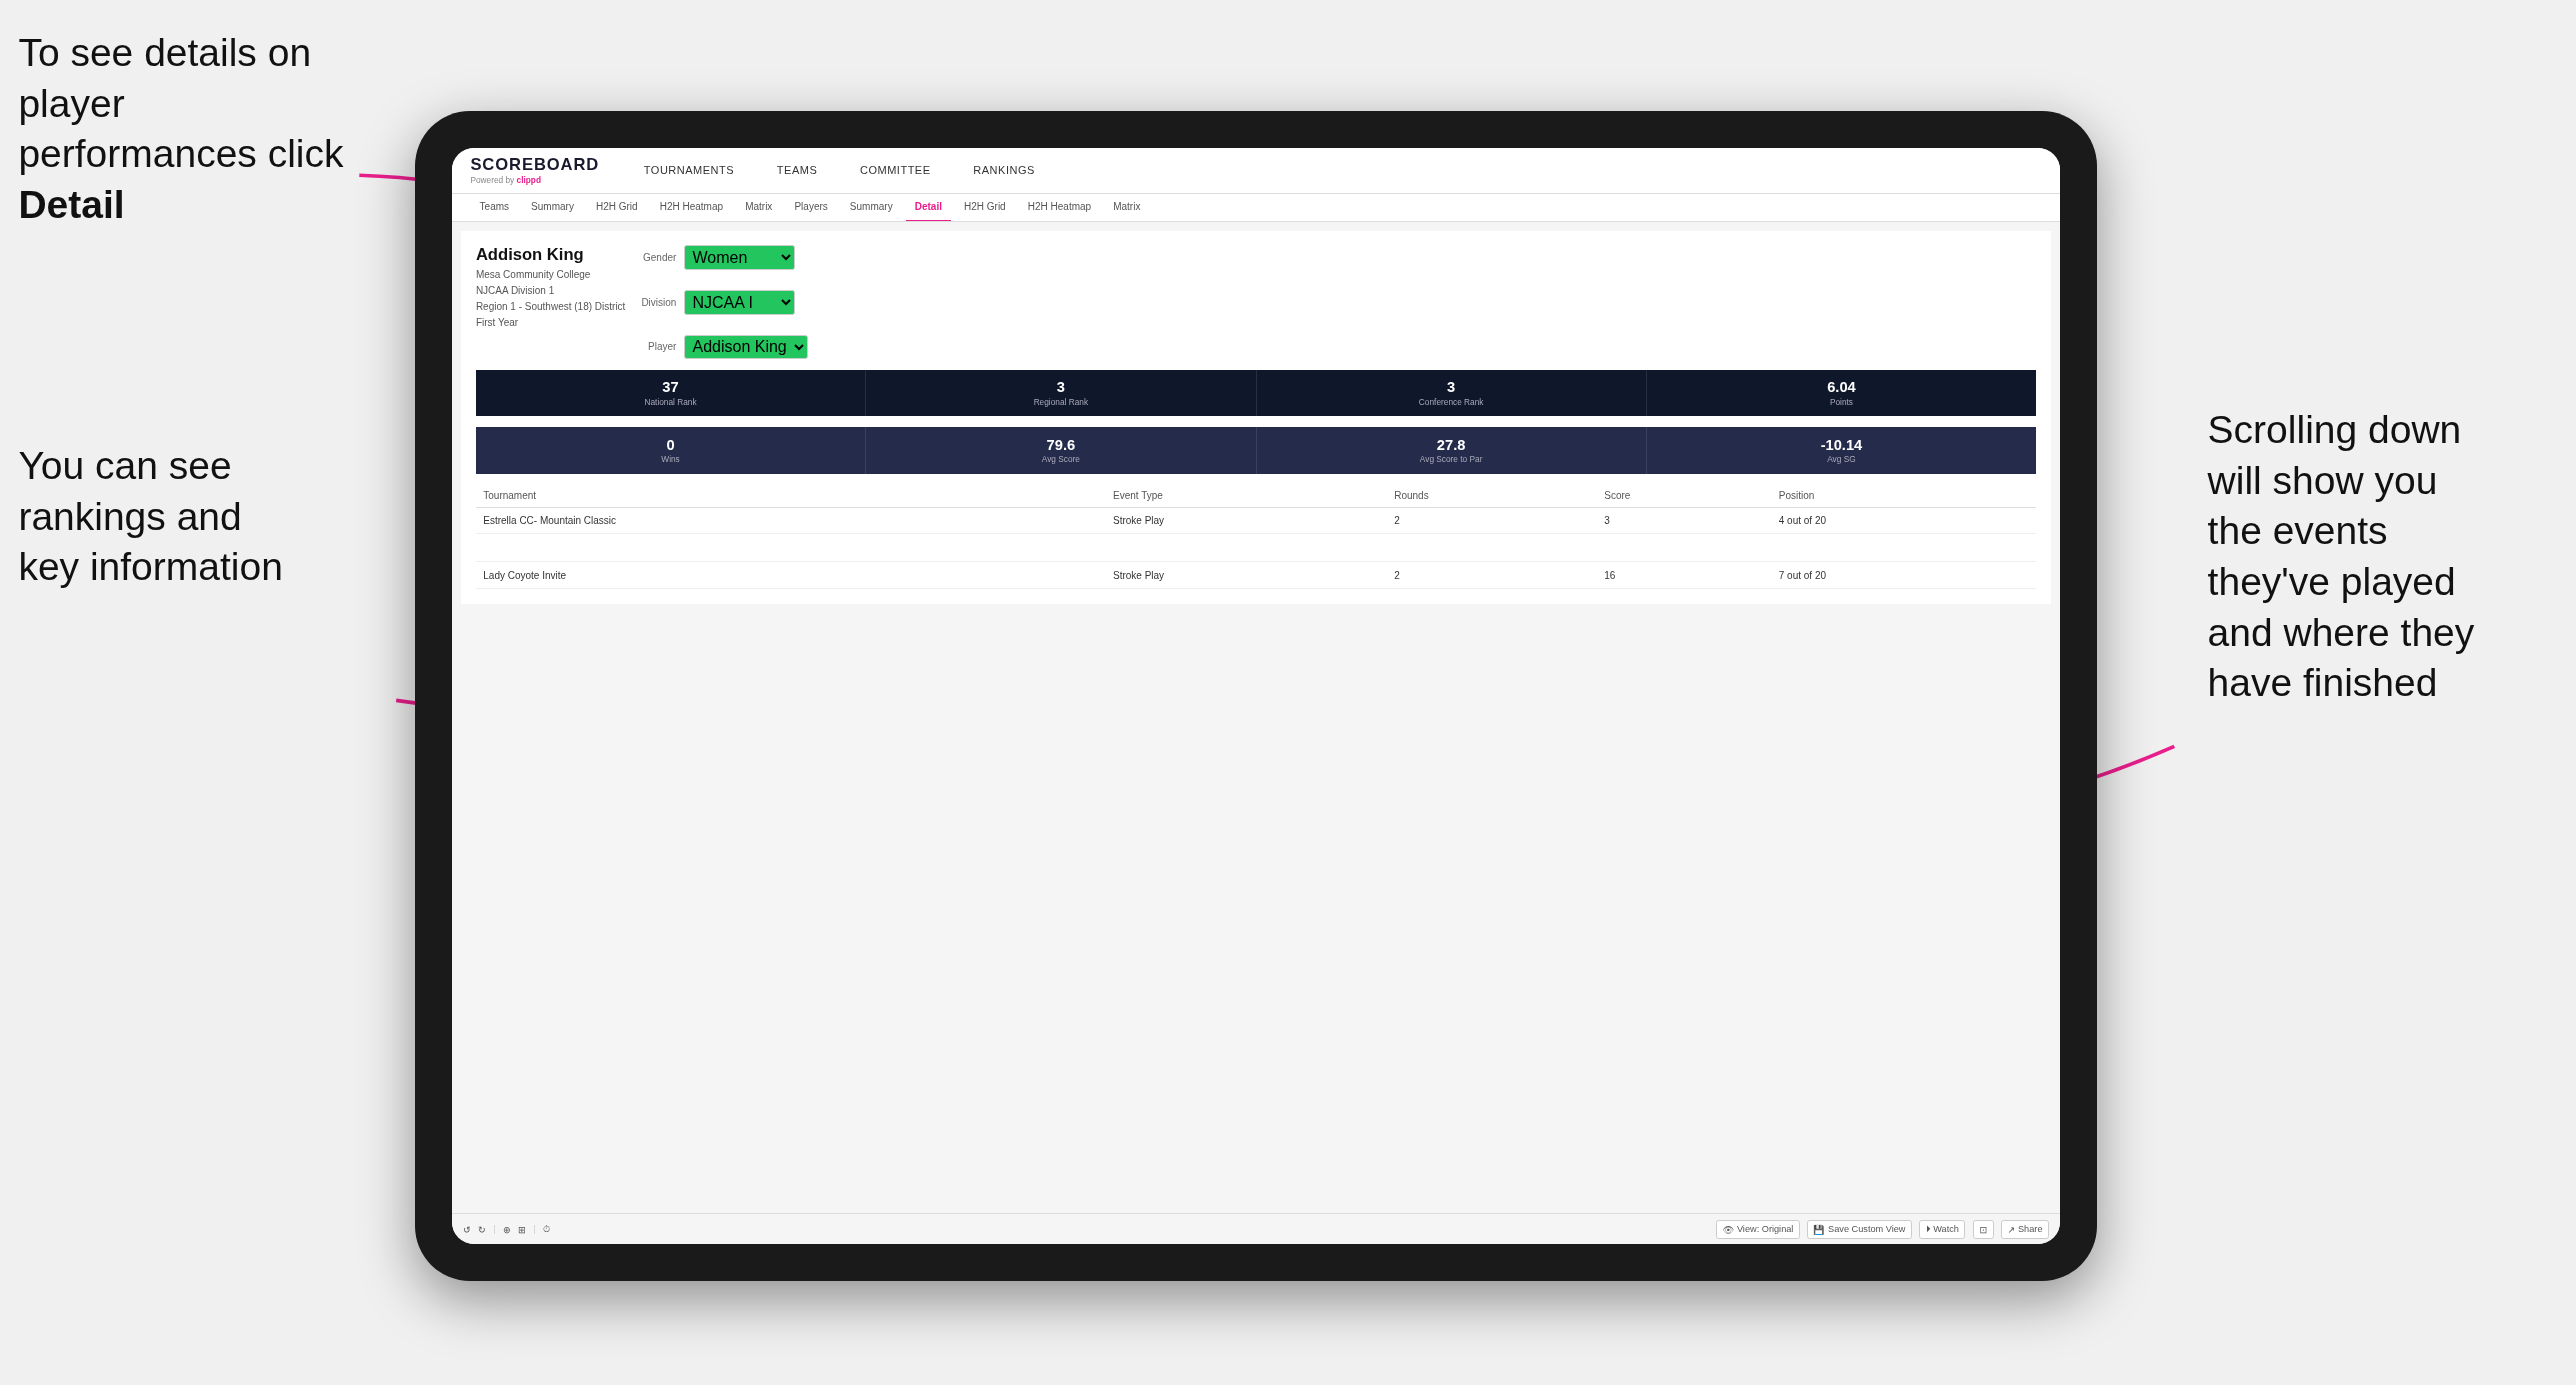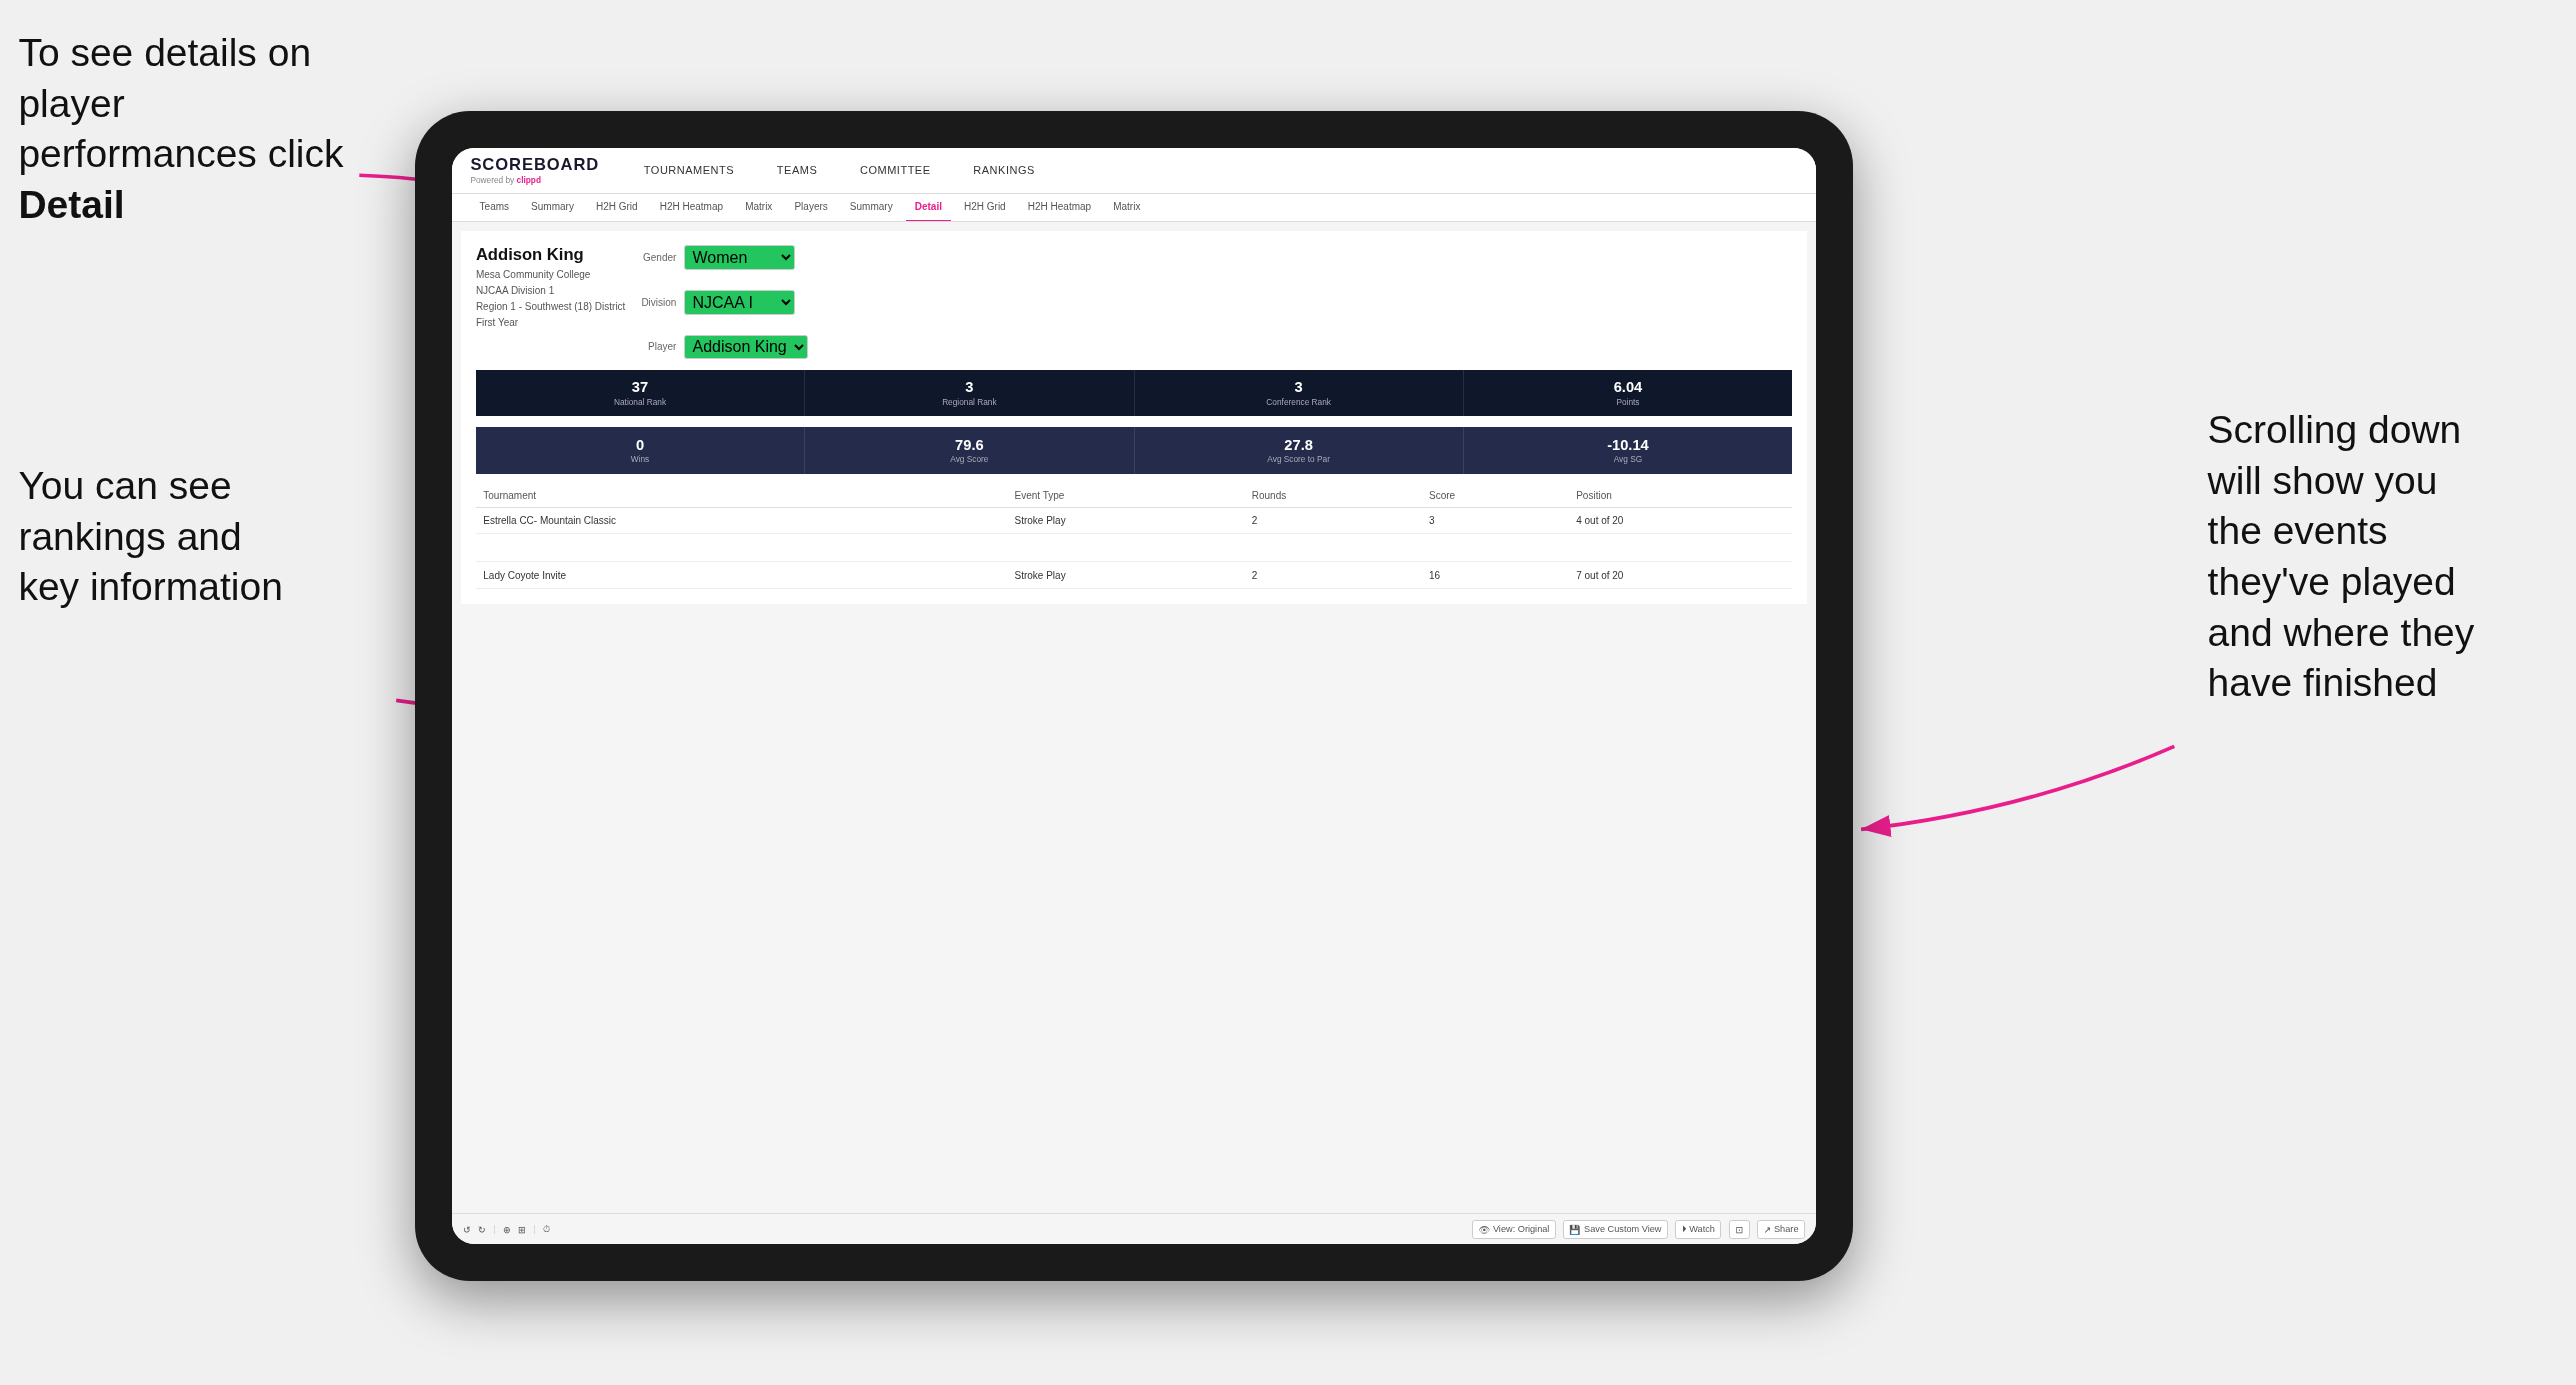--- a/index.html
+++ b/index.html
@@ -21,21 +21,21 @@
     }
     .annotation strong { font-weight: 900; }
 
     .annotation-topleft {
       top: 28px;
       left: 18.4px;
       width: 350px;
     }
 
     .annotation-bottomleft {
-      top: 461px;
+      top: 441px;
       left: 18.4px;
       width: 350px;
     }
 
     .annotation-bottomright {
       top: 405px;
       right: 18.4px;
       width: 350px;
     }
 
@@ -45,21 +45,21 @@
       top: 0; left: 0;
       width: 100%; height: 100%;
       pointer-events: none;
     }
 
     
     .tablet-frame {
       position: absolute;
       top: 111px;
       left: 415px;
-      width: 1438px;
+      width: 1682px;
       height: 1170px;
       background: #1a1a1a;
       border-radius: 55px;
       box-shadow: 0 18.4px 55px rgba(0,0,0,0.4);
       padding: 37px;
     }
 
     .tablet-screen {
       width: 100%;
       height: 100%;

